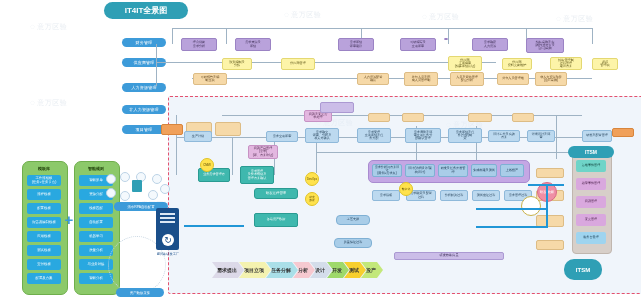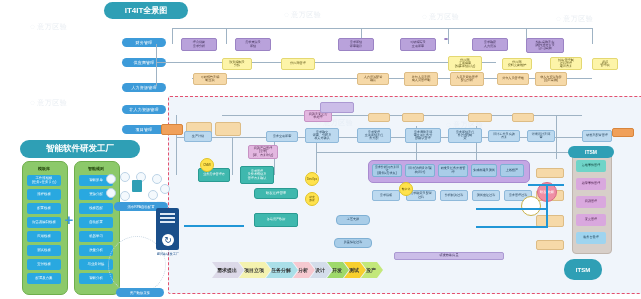--- a/index.html
+++ b/index.html
@@ -132,21 +132,20 @@
   <div class="wm" style="left:540px;top:14px;">意万区验</div>
   <div class="wm" style="left:14px;top:98px;">意万区验</div>
   <div class="wm" style="left:118px;top:200px;">意万区验</div>
   <div class="wm" style="left:300px;top:118px;">意万区验</div>
   <div class="wm" style="left:430px;top:120px;">意万区验</div>
   <div class="wm" style="left:556px;top:196px;">意万区验</div>
 
   <div id="dashed-region"></div>
 
   <div class="title-pill" id="main-title">IT4IT全景图</div>
-  <div class="title-pill" id="factory-title">智能软件研发工厂</div>
 
   <div class="side-pill" style="top:38px;">财务管理</div>
   <div class="side-pill" style="top:58px;">供应商管理</div>
   <div class="side-pill" style="top:83px;">人力资源管理</div>
   <div class="side-pill" style="top:105px;">非人力资源管理</div>
   <div class="side-pill" style="top:125px;">项目管理</div>
 
   <div class="ln lnh" style="left:156px;top:28px;width:420px;"></div>
   <div class="ln lnv" style="left:156px;top:28px;height:16px;"></div>
   <div class="ln lnv" style="left:210px;top:28px;height:16px;"></div>

